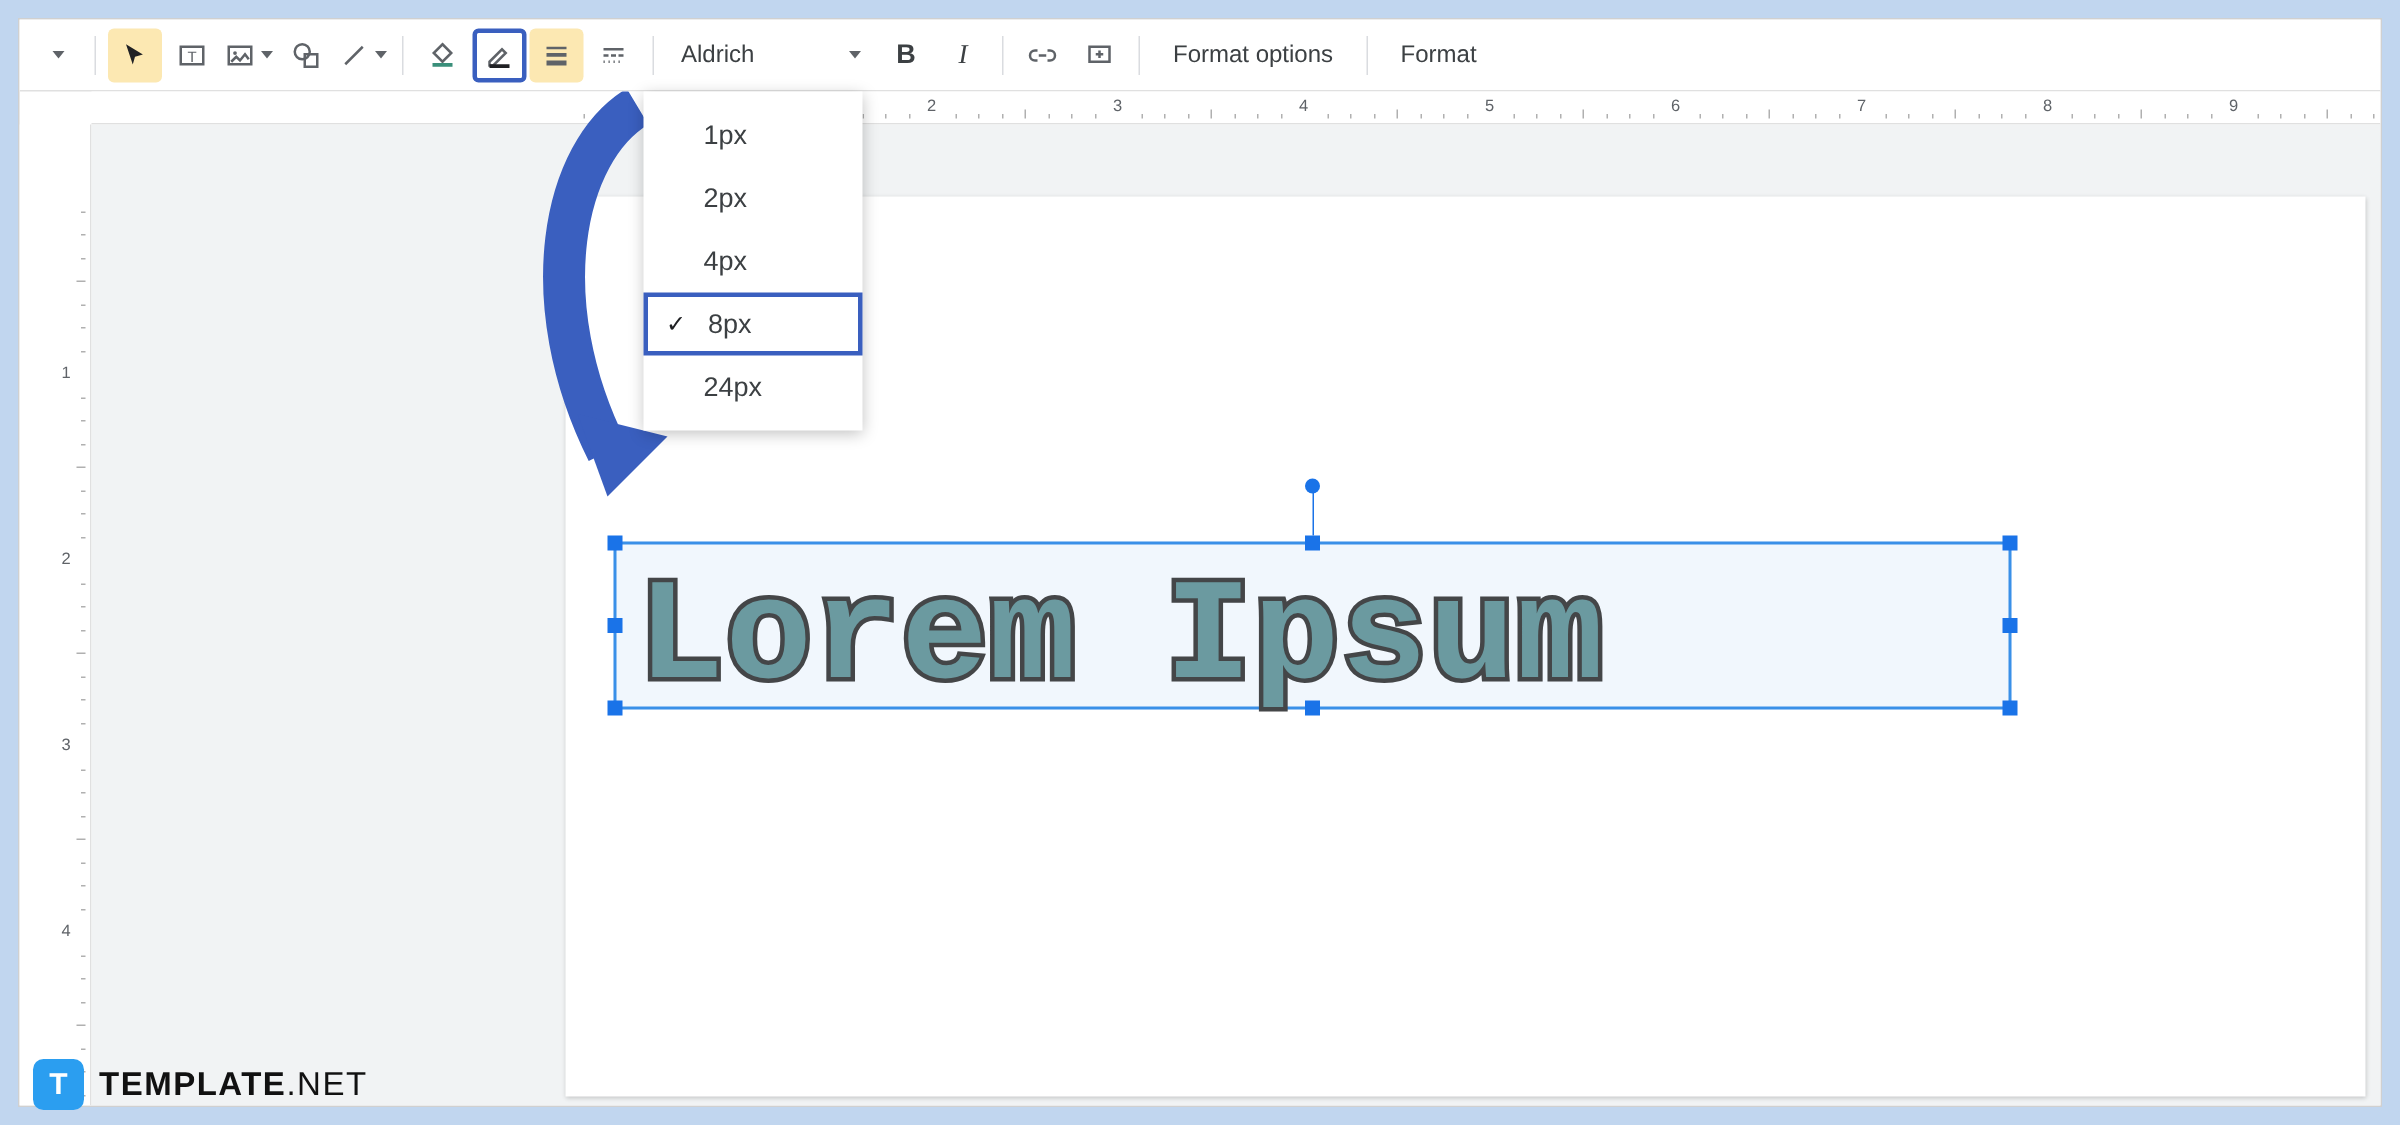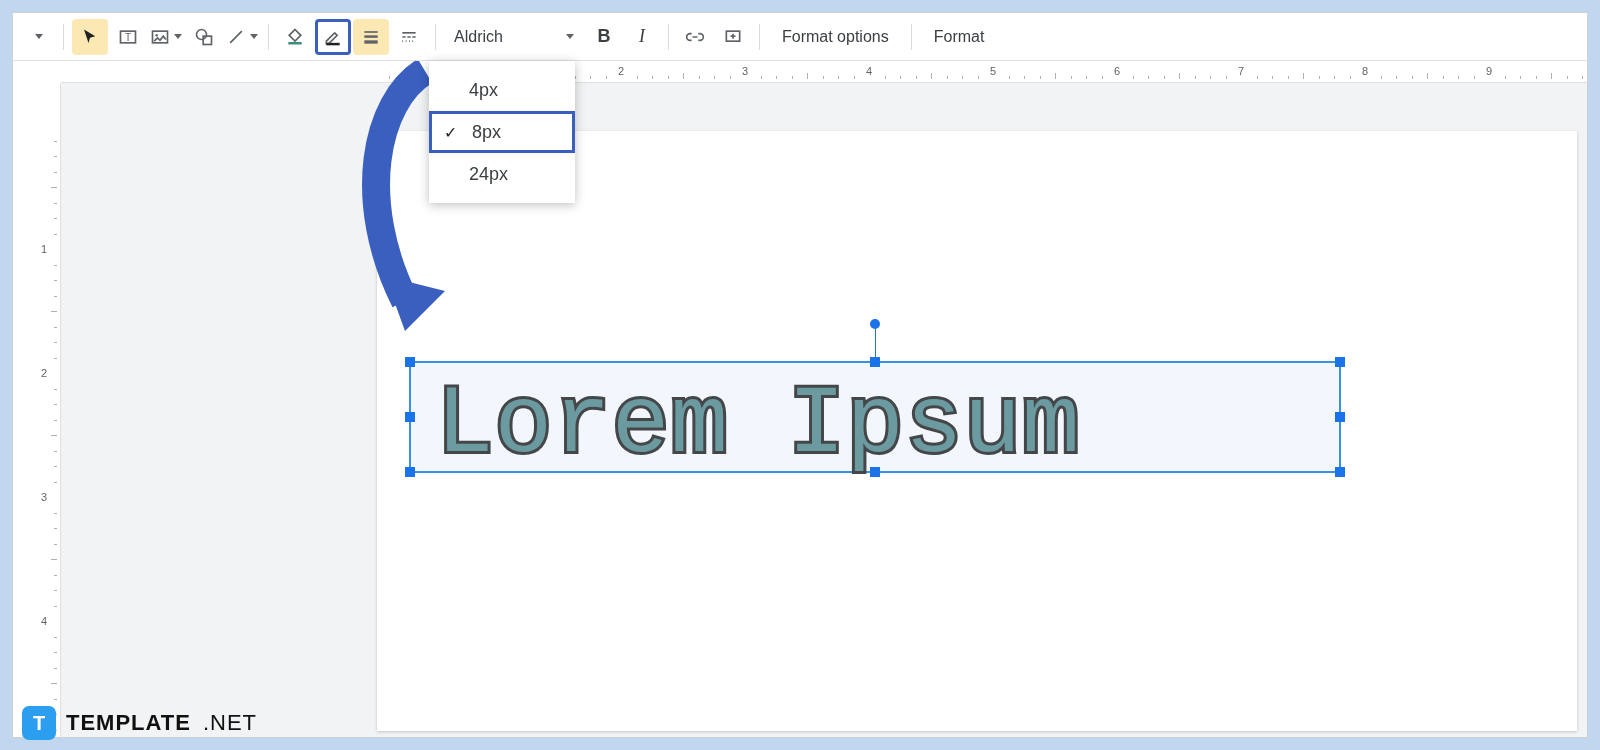--- a/index.html
+++ b/index.html
@@ -40,40 +40,40 @@
 .handle.tr { top: -6px; right: -6px; }
 .handle.ml { top: 50%; left: -6px; transform: translateY(-50%); }
 .handle.mr { top: 50%; right: -6px; transform: translateY(-50%); }
 .handle.bl { bottom: -6px; left: -6px; }
 .handle.bm { bottom: -6px; left: 50%; transform: translateX(-50%); }
 .handle.br { bottom: -6px; right: -6px; }
 .rot-handle { position: absolute; top: -44px; left: 50%; transform: translateX(-50%); width: 10px; height: 10px; background: #1a73e8; border-radius: 50%; }
 .rot-line { position: absolute; top: -36px; left: 50%; width: 1px; height: 30px; background: #1a73e8; }
 
 .wordart {
-  position: absolute; top: 8px; left: 25px; font-size: 96px; font-weight: 400;
+  position: absolute; top: 8px; left: 14px; font-size: 96px; font-weight: 700;
   color: #6b9aa0; letter-spacing: 1px; font-family: 'Courier New', monospace;
   -webkit-text-stroke: 6px #444648;
   paint-order: stroke fill;
 }
 
 
 .dropdown { position: absolute; top: 48px; left: 416px; width: 146px; background: #fff; box-shadow: 0 2px 10px rgba(0,0,0,0.25); padding: 8px 0; z-index: 50; }
 .dd-item { display: flex; align-items: center; height: 42px; padding: 0 18px 0 40px; font-size: 18px; color: #3c4043; cursor: pointer; position: relative; }
 .dd-item.selected { border: 3px solid #3a5fbf; }
 .dd-item .check { position: absolute; left: 12px; top: 50%; transform: translateY(-50%); font-size: 16px; color: #202124; }
 
 
 .arrow-anno { position: absolute; top: 48px; left: 322px; width: 160px; height: 280px; z-index: 40; }
 
 
 .logo-wrap { position: absolute; bottom: 10px; left: 22px; display: flex; align-items: center; gap: 10px; z-index: 60; }
 .logo-badge { width: 34px; height: 34px; background: #2b9ef0; border-radius: 7px; display: flex; align-items: center; justify-content: center; color: #fff; font-weight: 900; font-size: 20px; font-family: Arial; }
 .logo-text { font-size: 22px; font-weight: 900; letter-spacing: 1px; color: #111; }
-.logo-text .net { font-weight: 400; margin-left: 12px; }
+.logo-text .net { font-weight: 400; }
 </style>
 </head>
 <body>
 
 <div class="app-window">
 
   <div class="toolbar">
     <div class="tb-btn">
         <span class="caret"></span>
       </div>
@@ -340,20 +340,26 @@
         <div class="handle bl"></div>
         <div class="handle bm"></div>
         <div class="handle br"></div>
         <div class="wordart">Lorem Ipsum</div>
       </div>
     </div>
   </div>
 
   <div class="dropdown" id="dropdown">
       <div class="dd-item">
+        <span>1px</span>
+      </div>
+      <div class="dd-item">
+        <span>2px</span>
+      </div>
+      <div class="dd-item">
         <span>4px</span>
       </div>
       <div class="dd-item selected">
         <span class="check">✓</span>
         <span>8px</span>
       </div>
       <div class="dd-item">
         <span>24px</span>
       </div>
     </div>

